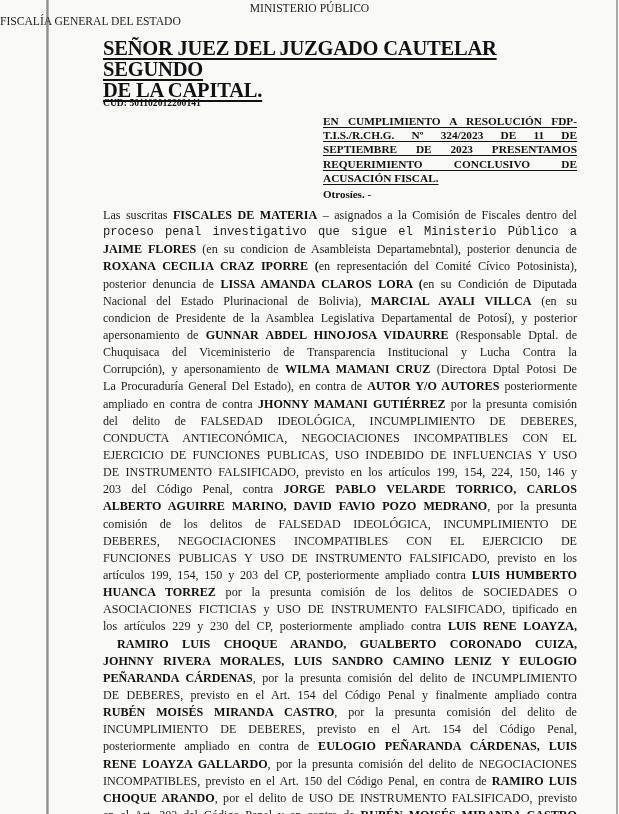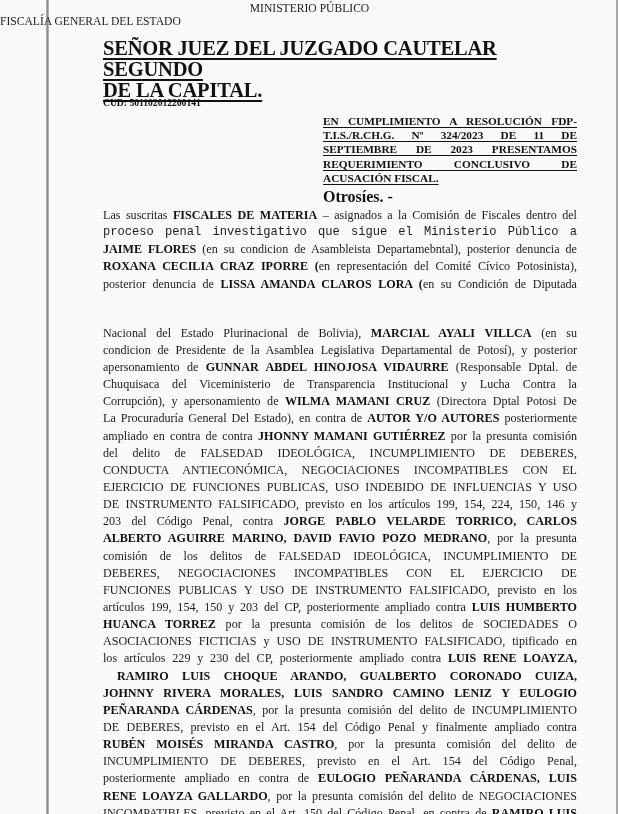--- a/index.html
+++ b/index.html
@@ -40,21 +40,21 @@
   }
   .resolution {
     position: absolute; left: 323px; top: 114px; width: 254px;
     font-weight: bold; font-size: 11.3px; line-height: 14.2px;
     text-align: justify; text-align-last: justify; color: #111;
   }
   .resolution .rl { display: block; text-decoration: underline; text-underline-offset: 1.5px; }
   .resolution .rl.last { text-align-last: left; }
   .otrosies {
     position: absolute; left: 323px; top: 188px;
-    font-weight: bold; font-size: 16px; color: #111;
+    font-weight: bold; font-size: 11px; color: #111;
   }
   .body-text {
     position: absolute; left: 103px; top: 207px; width: 474px;
     font-size: 12.1px; line-height: 17.15px;
     text-align: justify; color: #1c1c1c;
   }
   .body-text .ln { display: block; text-align: justify; text-align-last: justify; white-space: nowrap; overflow: visible; height: 17.15px; }
   .body-text b { font-weight: bold; color: #111; }
 </style>
 </head>
@@ -85,21 +85,21 @@
 </div>
 
 <div class="otrosies">Otrosíes. -</div>
 
 <div class="body-text" id="body-text">
     <span class="ln" style="white-space: normal; overflow: hidden;"><span>Las suscritas </span><b>FISCALES DE MATERIA</b><span> – asignados a la Comisión de Fiscales dentro del</span></span>
     <span class="ln" style="white-space: normal; overflow: hidden; font-family: Liberation Mono, monospace;"><span>proceso penal investigativo que sigue el Ministerio Público a instancia de </span><b>OSVALDO</b></span>
     <span class="ln" style="white-space: normal; overflow: hidden;"><b>JAIME FLORES</b><span> (en su condicion de Asambleista Departamebntal), posterior denuncia de</span></span>
     <span class="ln" style="white-space: normal; overflow: hidden;"><b>ROXANA CECILIA CRAZ IPORRE (</b><span>en representación del Comité Cívico Potosinista),</span></span>
     <span class="ln" style="white-space: normal; overflow: hidden;"><span>posterior denuncia de </span><b>LISSA AMANDA CLAROS LORA (</b><span>en su Condición de Diputada</span></span>
-    <span class="ln" style="white-space: normal; overflow: hidden; margin-top: 32px;"><span>Nacional del Estado Plurinacional de Bolivia), </span><b>MARCIAL AYALI VILLCA</b><span> (en su</span></span>
+    <span class="ln" style="white-space: normal; overflow: hidden;"><span>Nacional del Estado Plurinacional de Bolivia), </span><b>MARCIAL AYALI VILLCA</b><span> (en su</span></span>
     <span class="ln" style="white-space: normal; overflow: hidden;"><span>condicion de Presidente de la Asamblea Legislativa Departamental de Potosí), y posterior</span></span>
     <span class="ln" style="white-space: normal; overflow: hidden;"><span>apersonamiento de </span><b>GUNNAR ABDEL HINOJOSA VIDAURRE</b><span> (Responsable Dptal. de</span></span>
     <span class="ln" style="white-space: normal; overflow: hidden;"><span>Chuquisaca del Viceministerio de Transparencia Institucional y Lucha Contra la</span></span>
     <span class="ln" style="white-space: normal; overflow: hidden;"><span>Corrupción), y apersonamiento de </span><b>WILMA MAMANI CRUZ</b><span> (Directora Dptal Potosi De</span></span>
     <span class="ln" style="white-space: normal; overflow: hidden;"><span>La Procuraduría General Del Estado), en contra de </span><b>AUTOR Y/O AUTORES</b><span> posteriormente</span></span>
     <span class="ln" style="white-space: normal; overflow: hidden;"><span>ampliado en contra de contra </span><b>JHONNY MAMANI GUTIÉRREZ</b><span> por la presunta comisión</span></span>
     <span class="ln" style="white-space: normal; overflow: hidden;"><span>del delito de FALSEDAD IDEOLÓGICA, INCUMPLIMIENTO DE DEBERES,</span></span>
     <span class="ln" style="white-space: normal; overflow: hidden;"><span>CONDUCTA ANTIECONÓMICA, NEGOCIACIONES INCOMPATIBLES CON EL</span></span>
     <span class="ln" style="white-space: normal; overflow: hidden;"><span>EJERCICIO DE FUNCIONES PUBLICAS, USO INDEBIDO DE INFLUENCIAS Y USO</span></span>
     <span class="ln" style="white-space: normal; overflow: hidden;"><span>DE INSTRUMENTO FALSIFICADO, previsto en los artículos 199, 154, 224, 150, 146 y</span></span>

